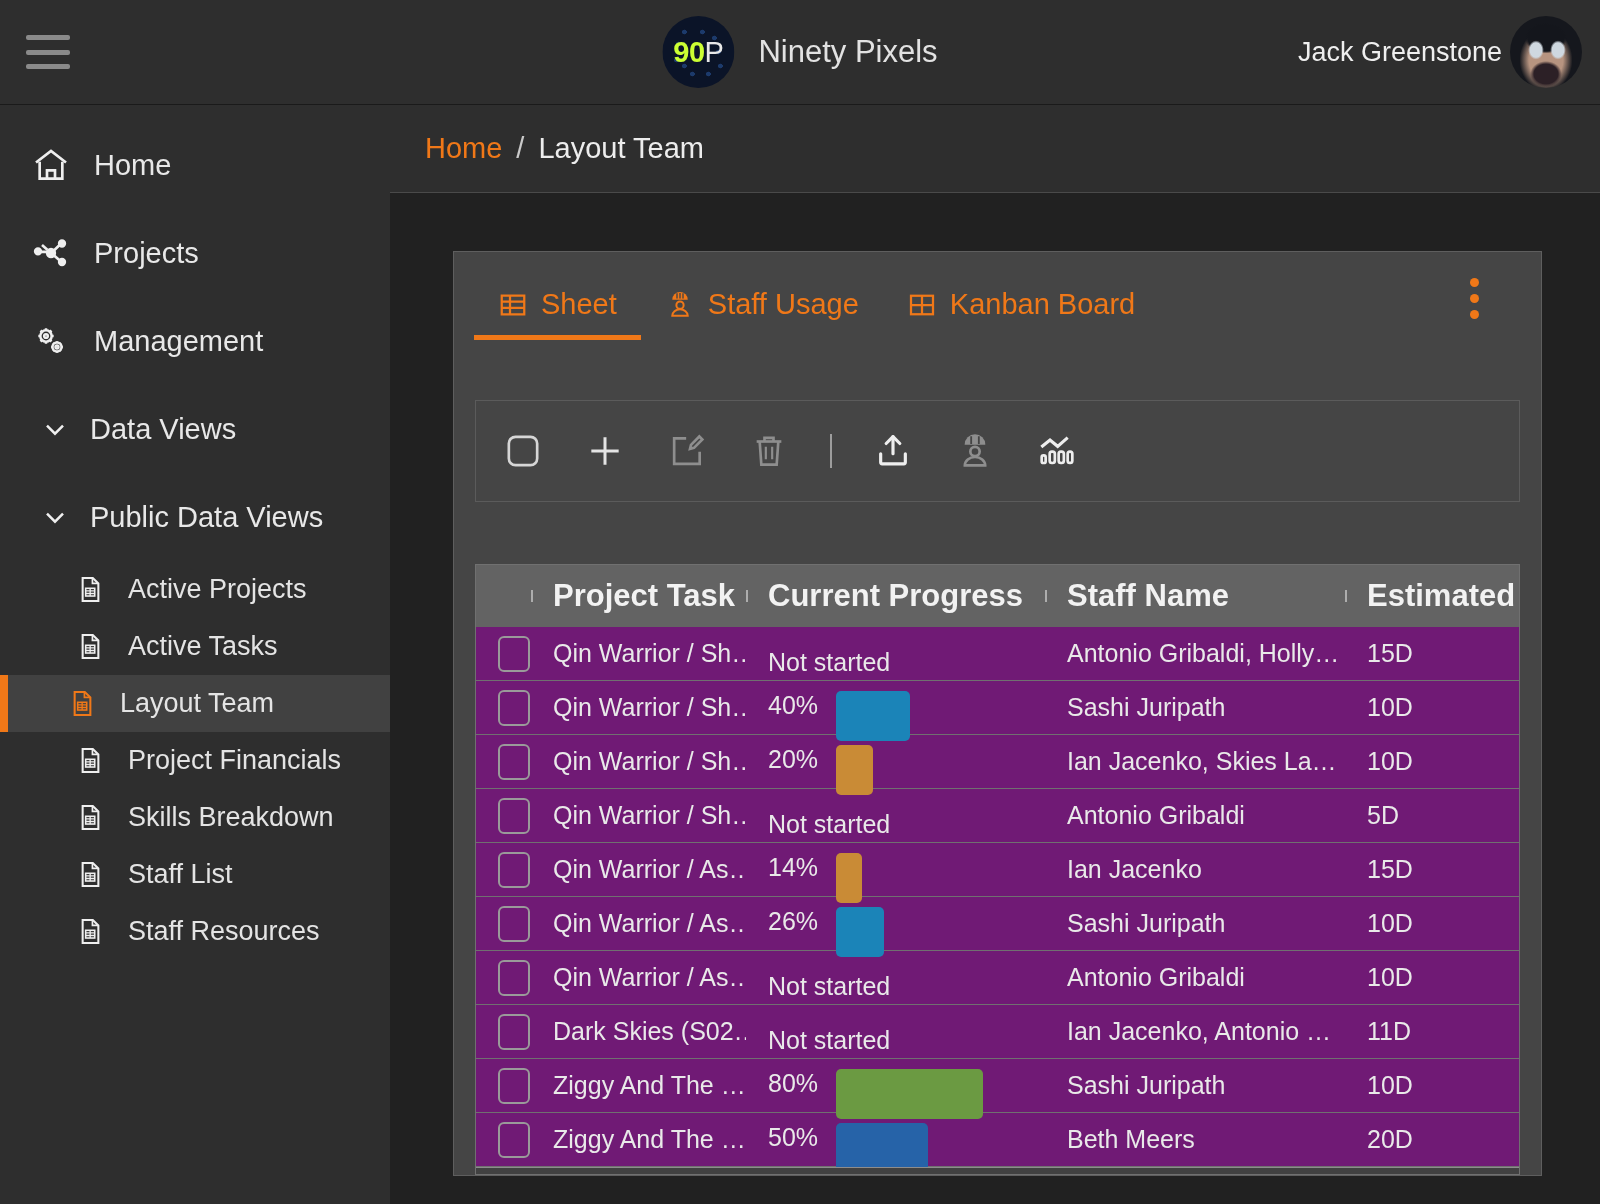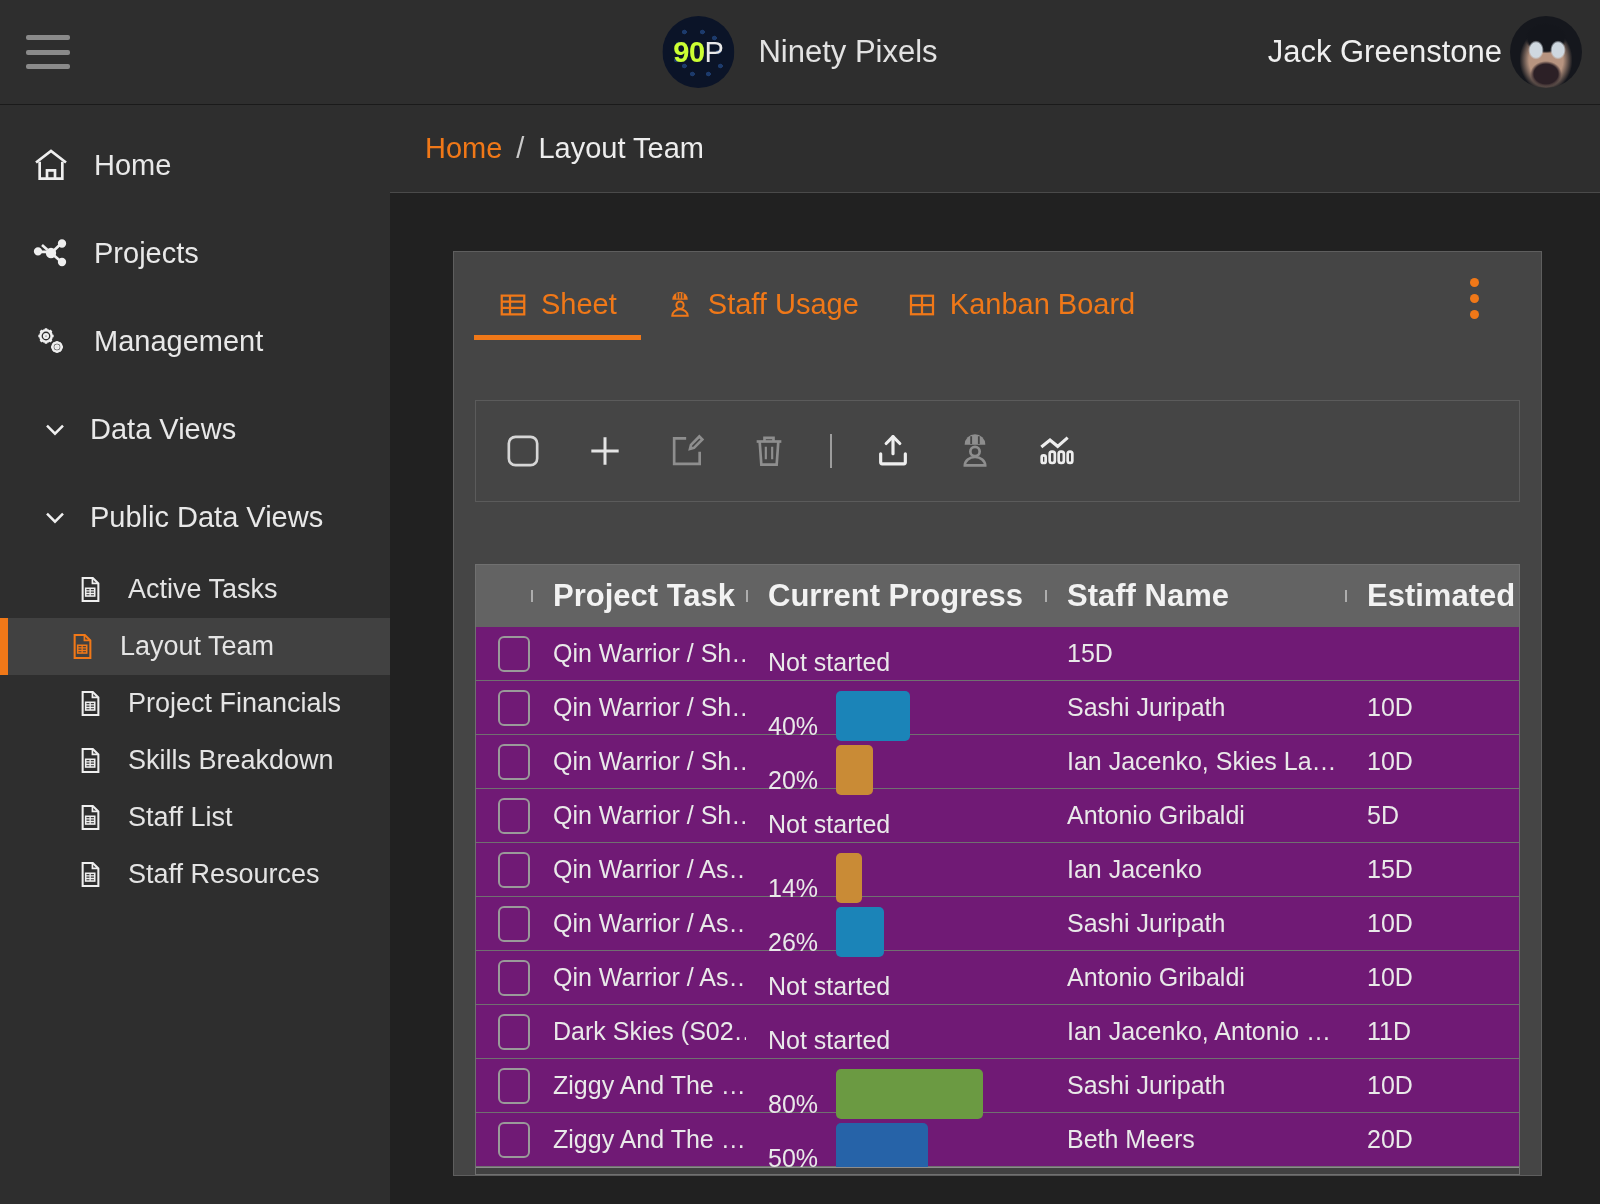--- a/index.html
+++ b/index.html
@@ -52,21 +52,21 @@
   .logo-90 { color: #ccff33; }
   .logo-p { color: #e8e8e8; font-weight: normal; }
   .brand-name { color: #e2e2e2; font-size: 31px; }
 
   .user {
     position: absolute; right: 18px; top: 50%;
     transform: translateY(-50%);
     display: flex; align-items: center; gap: 8px;
     cursor: pointer;
   }
-  .user-name { color: #efefef; font-size: 31px; }
+  .user-name { color: #efefef; font-size: 27px; }
   .avatar {
     width: 72px; height: 72px; border-radius: 50%;
     background:
       radial-gradient(ellipse 13px 16px at 26px 34px, #cfd8e0 45%, transparent 60%),
       radial-gradient(ellipse 13px 16px at 48px 34px, #cfd8e0 45%, transparent 60%),
       radial-gradient(circle at 26px 34px, #3a5f86 4.5px, transparent 5px),
       radial-gradient(circle at 48px 34px, #3a5f86 4.5px, transparent 5px),
       radial-gradient(ellipse 30px 22px at 36px 22px, #14161c 60%, transparent 70%),
       radial-gradient(ellipse 22px 18px at 36px 58px, #2c2026 55%, transparent 72%),
       radial-gradient(ellipse 34px 40px at 36px 44px, #b79480 50%, transparent 78%),
@@ -182,21 +182,21 @@
     height: 54px; flex: 0 0 54px;
     background: #701a75;
     border-bottom: 1px solid #707070;
     display: flex; align-items: center;
     color: #e9e9e9; font-size: 25px;
   }
   .row-check {
     width: 32px; height: 36px; border: 2px solid #9a9a9a; border-radius: 6px;
     cursor: pointer; background: transparent;
   }
-  .prog-wrap { display: flex; align-items: flex-end; gap: 0; width: 100%; margin-top: 17px; }
+  .prog-wrap { display: flex; align-items: flex-start; gap: 0; width: 100%; margin-top: 17px; }
   .prog-label { width: 68px; flex: 0 0 68px; }
   .bar { height: 50px; border-radius: 5px; }
 
   .grid-foot {
     height: 67px; flex: 0 0 67px;
     background: #414141;
     border-top: 1px solid #8d8d8d;
     display: flex; align-items: flex-end; justify-content: flex-end;
     padding-right: 26px; gap: 0;
     color: #e4e4e4; font-size: 25px;
@@ -287,20 +287,31 @@
 
       <div class="nav-group">
         <span class="chev">
           <svg width="32" height="32" viewBox="0 0 24 24" fill="none" stroke="#efefef" stroke-width="1.9">
               <path d="M6 9.5 12 15.5 18 9.5"></path>
             </svg>
         </span>
         <span>Public Data Views</span>
       </div>
 
+      <div class="subitem">
+        <span class="sic">
+          <svg width="29" height="29" viewBox="0 0 24 24" fill="none" stroke="#efefef" stroke-width="1.7">
+            <path d="M5.5 2.5h8.4L18.5 7v14.5h-13z"></path>
+              <path d="M13.6 2.6V7h4.7" stroke-width="1.4"></path>
+            <rect x="8" y="11" width="7.5" height="6.4" stroke-width="1.3"></rect>
+            <path d="M8 13.2h7.5M8 15.3h7.5M11.7 11v6.4" stroke-width="1.1"></path>
+          </svg>
+        </span>
+        <span>Active Projects</span>
+      </div>
 
       <div class="subitem">
         <span class="sic">
           <svg width="29" height="29" viewBox="0 0 24 24" fill="none" stroke="#efefef" stroke-width="1.7">
             <path d="M5.5 2.5h8.4L18.5 7v14.5h-13z"></path>
               <path d="M13.6 2.6V7h4.7" stroke-width="1.4"></path>
             <rect x="8" y="11" width="7.5" height="6.4" stroke-width="1.3"></rect>
             <path d="M8 13.2h7.5M8 15.3h7.5M11.7 11v6.4" stroke-width="1.1"></path>
           </svg>
         </span>
@@ -482,20 +493,21 @@
                 <div class="row">
                   <div class="cell c-check">
                     <div class="row-check"></div>
                   </div>
                   <div class="cell c-task">Qin Warrior / Sh…</div>
                   <div class="cell c-prog">
                     <div class="prog-wrap">
                       <span style="width: auto; flex: 0 0 auto;">Not started</span>
                     </div>
                   </div>
+                  <div class="cell c-staff">Antonio Gribaldi, Holly…</div>
                   <div class="cell c-est">15D</div>
                 </div>
                 <div class="row">
                   <div class="cell c-check">
                     <div class="row-check"></div>
                   </div>
                   <div class="cell c-task">Qin Warrior / Sh…</div>
                   <div class="cell c-prog">
                     <div class="prog-wrap">
                       <span class="prog-label">40%</span>

